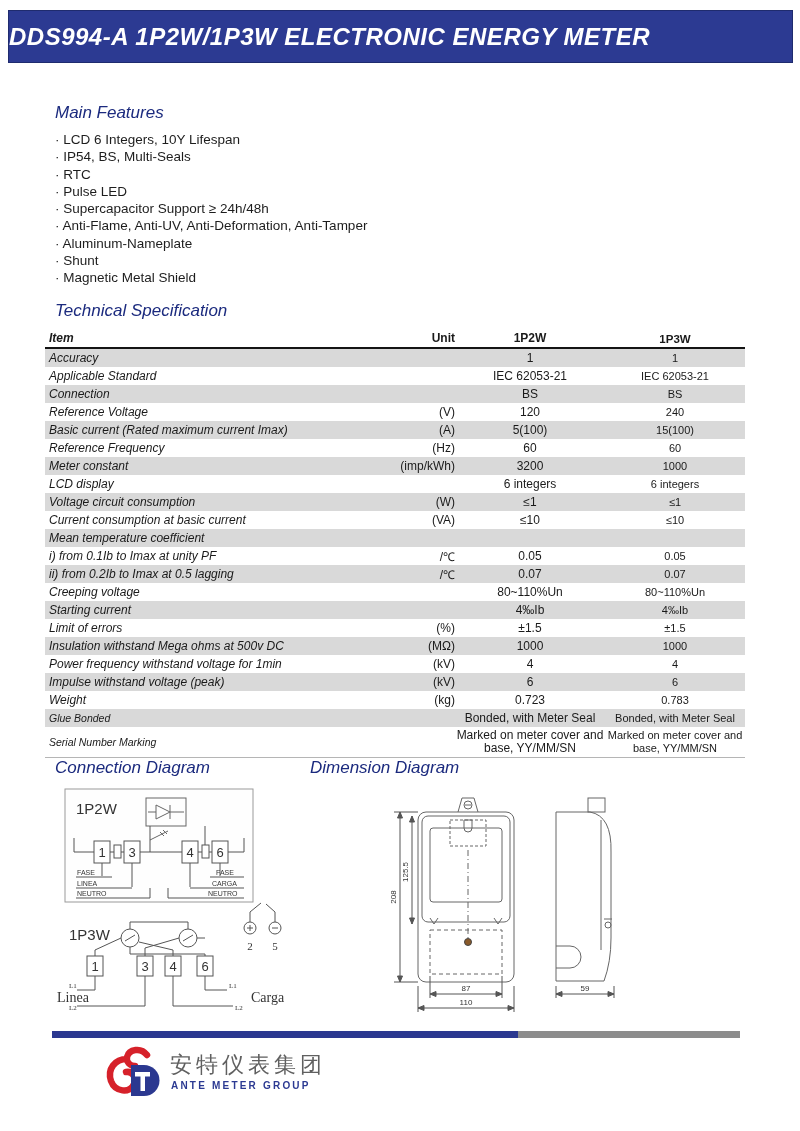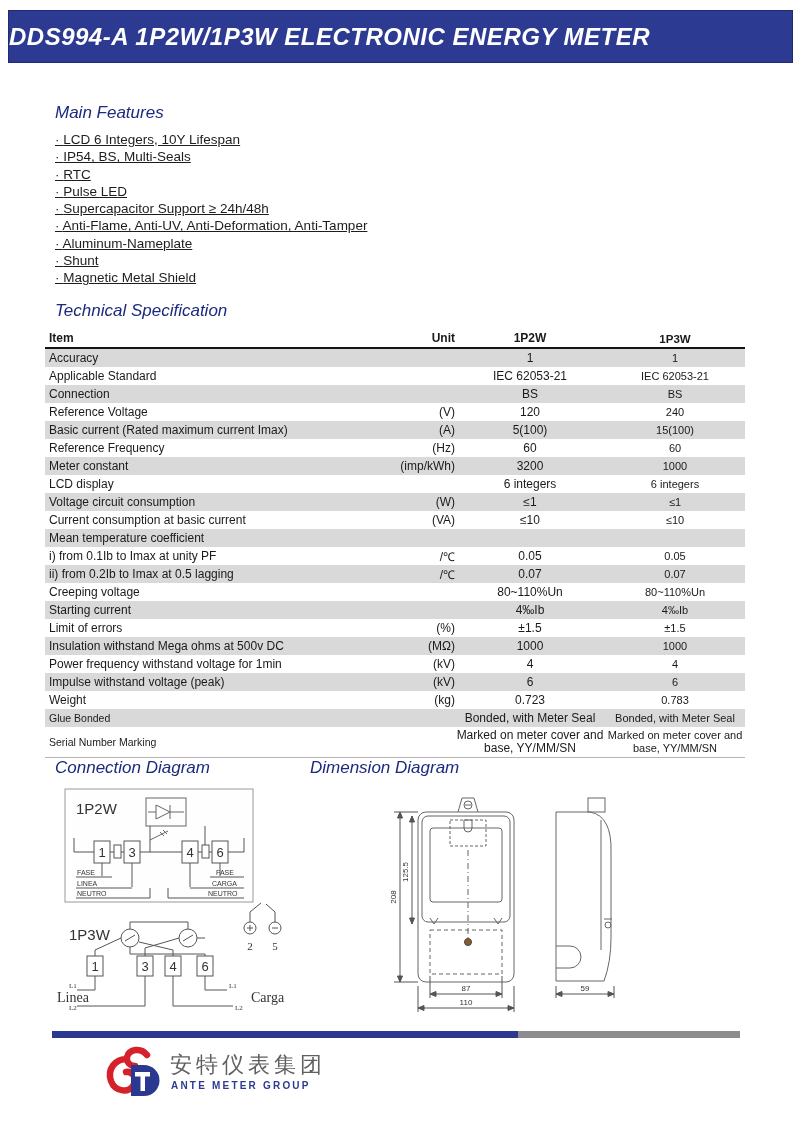--- a/index.html
+++ b/index.html
@@ -14,30 +14,30 @@
 
   
   .sec-h{position:absolute;font-size:17px;font-weight:normal;font-style:italic;color:#1b2a7e;}
   .h-features{left:55px;top:103px;}
   .h-specs{left:55px;top:301px;}
   .h-conn{left:55px;top:758px;}
   .h-dim{left:310px;top:758px;}
 
   
   .features{position:absolute;left:55px;top:131px;margin:0;padding:0;list-style:none;
-            font-size:13.5px;line-height:17.3px;color:#1d1d1d;text-decoration:underline;}
+            font-size:13.5px;line-height:17.3px;color:#1d1d1d;}
   .features li::before{content:"· ";}
 
   
   .spec{position:absolute;left:45px;top:328px;width:700px;font-size:12px;}
   .thead{display:flex;height:19px;align-items:center;border-bottom:2px solid #141414;font-weight:bold;}
   .trow{display:flex;height:18px;align-items:center;background:#fff;}
   .trow.shaded{background:#d9d9d9;}
   .trow.tall{height:30px;}
-  .spec .c-item{flex:0 0 320px;padding-left:4px;box-sizing:border-box;text-align:left;}
+  .spec .c-item{flex:0 0 320px;padding-left:4px;box-sizing:border-box;text-align:left;font-style:italic;}
   .spec .c-unit{flex:0 0 90px;text-align:right;}
   .spec .c-v1{flex:0 0 150px;text-align:center;}
   .spec .c-v2{flex:1;text-align:center;font-size:11px;}
   .thead .c-v2{font-size:11.5px;padding-top:3px;}
   .trow.small .c-item{font-size:10.5px;}
   .trow.tall .c-v1,.trow.tall .c-v2{line-height:13px;}
   .spec-bottom{border-bottom:1px solid #b5b5b5;}
 
   
   .svg-abs{position:absolute;}

